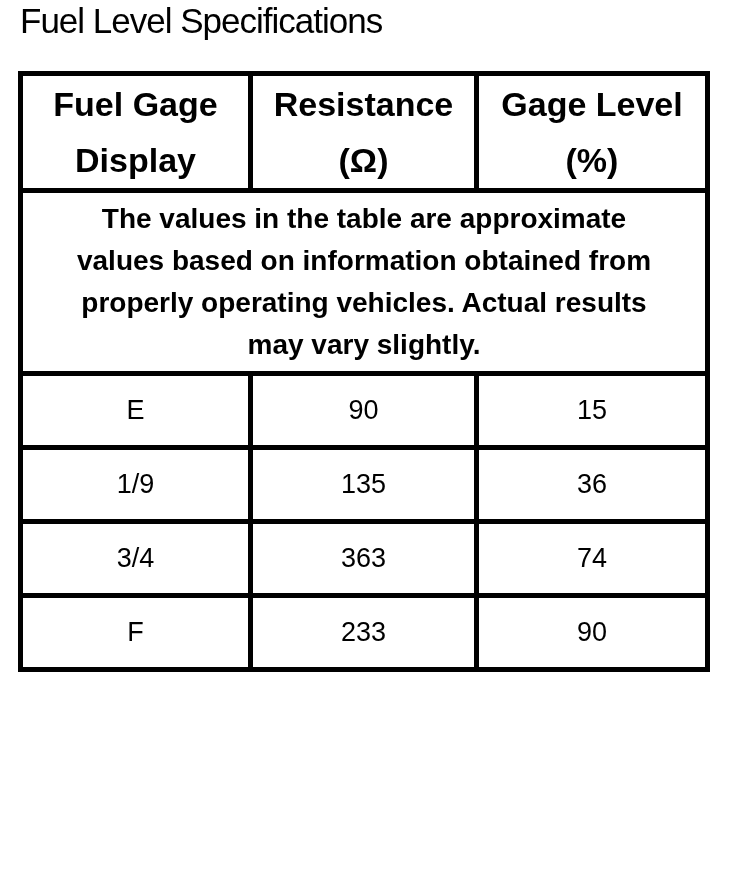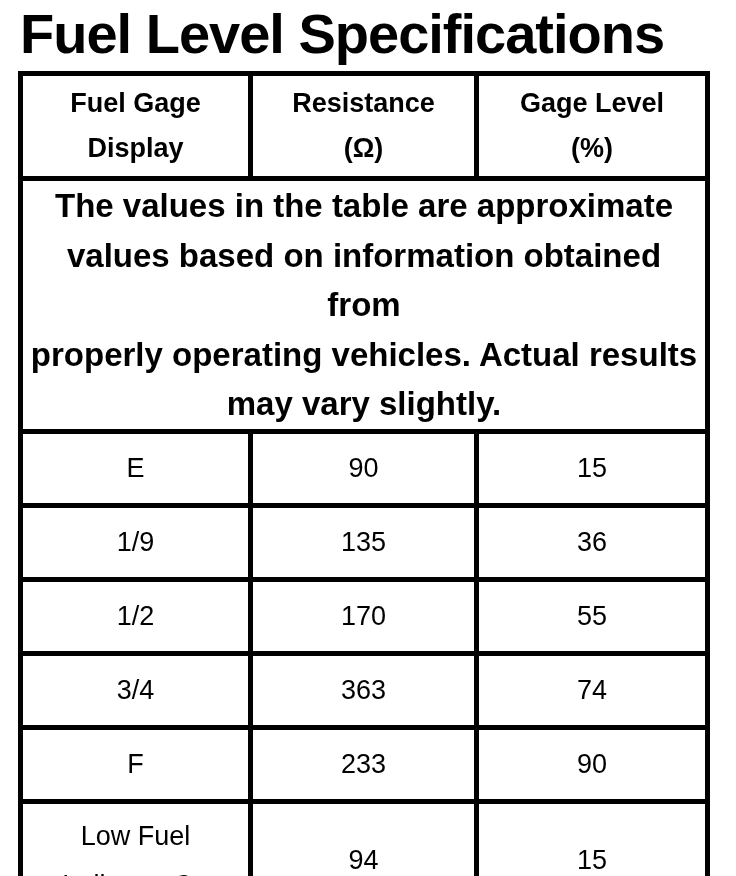--- a/index.html
+++ b/index.html
@@ -10,22 +10,22 @@
     height: 876px;
     background: #ffffff;
     font-family: "Liberation Sans", sans-serif;
     color: #000000;
     overflow: hidden;
   }
   .page-title {
     position: absolute;
     left: 20px;
     top: 1px;
-    font-size: 56px;
-    font-weight: bold;
+    font-size: 35px;
+    font-weight: normal;
     letter-spacing: -1px;
     white-space: nowrap;
     color: #000000;
   }
   table.spec-table {
     position: absolute;
     left: 18px;
     top: 71px;
     width: 687px;
     border-collapse: collapse;
@@ -34,28 +34,28 @@
   }
   table.spec-table th,
   table.spec-table td {
     border: 5px solid #000000;
     text-align: center;
     vertical-align: middle;
     padding: 0 6px;
   }
   .header-row th {
     height: 105px;
-    font-size: 27px;
+    font-size: 34px;
     font-weight: bold;
     line-height: 1.65;
     white-space: pre-line;
   }
   .note-row td {
     height: 183px;
-    font-size: 33px;
+    font-size: 28px;
     font-weight: bold;
     line-height: 1.5;
     white-space: pre-line;
   }
   .data-row td {
     height: 74px;
     font-size: 27px;
     font-weight: normal;
     line-height: 1.8;
     white-space: pre-line;
@@ -99,39 +99,28 @@
       <td>90</td>
       <td>15</td>
     </tr>
 
     <tr class="data-row">
       <td>1/9</td>
       <td>135</td>
       <td>36</td>
     </tr>
 
-    <tr class="data-row">
-      <td>1/2</td>
-      <td>170</td>
-      <td>55</td>
-    </tr>
 
     <tr class="data-row">
       <td>3/4</td>
       <td>363</td>
       <td>74</td>
     </tr>
 
     <tr class="data-row">
       <td>F</td>
       <td>233</td>
       <td>90</td>
     </tr>
 
-    <tr class="data-row tall">
-      <td>Low Fuel
-Indicator On</td>
-      <td>94</td>
-      <td>15</td>
-    </tr>
   </tbody>
     </table>
 </div>
 
 </body></html>

